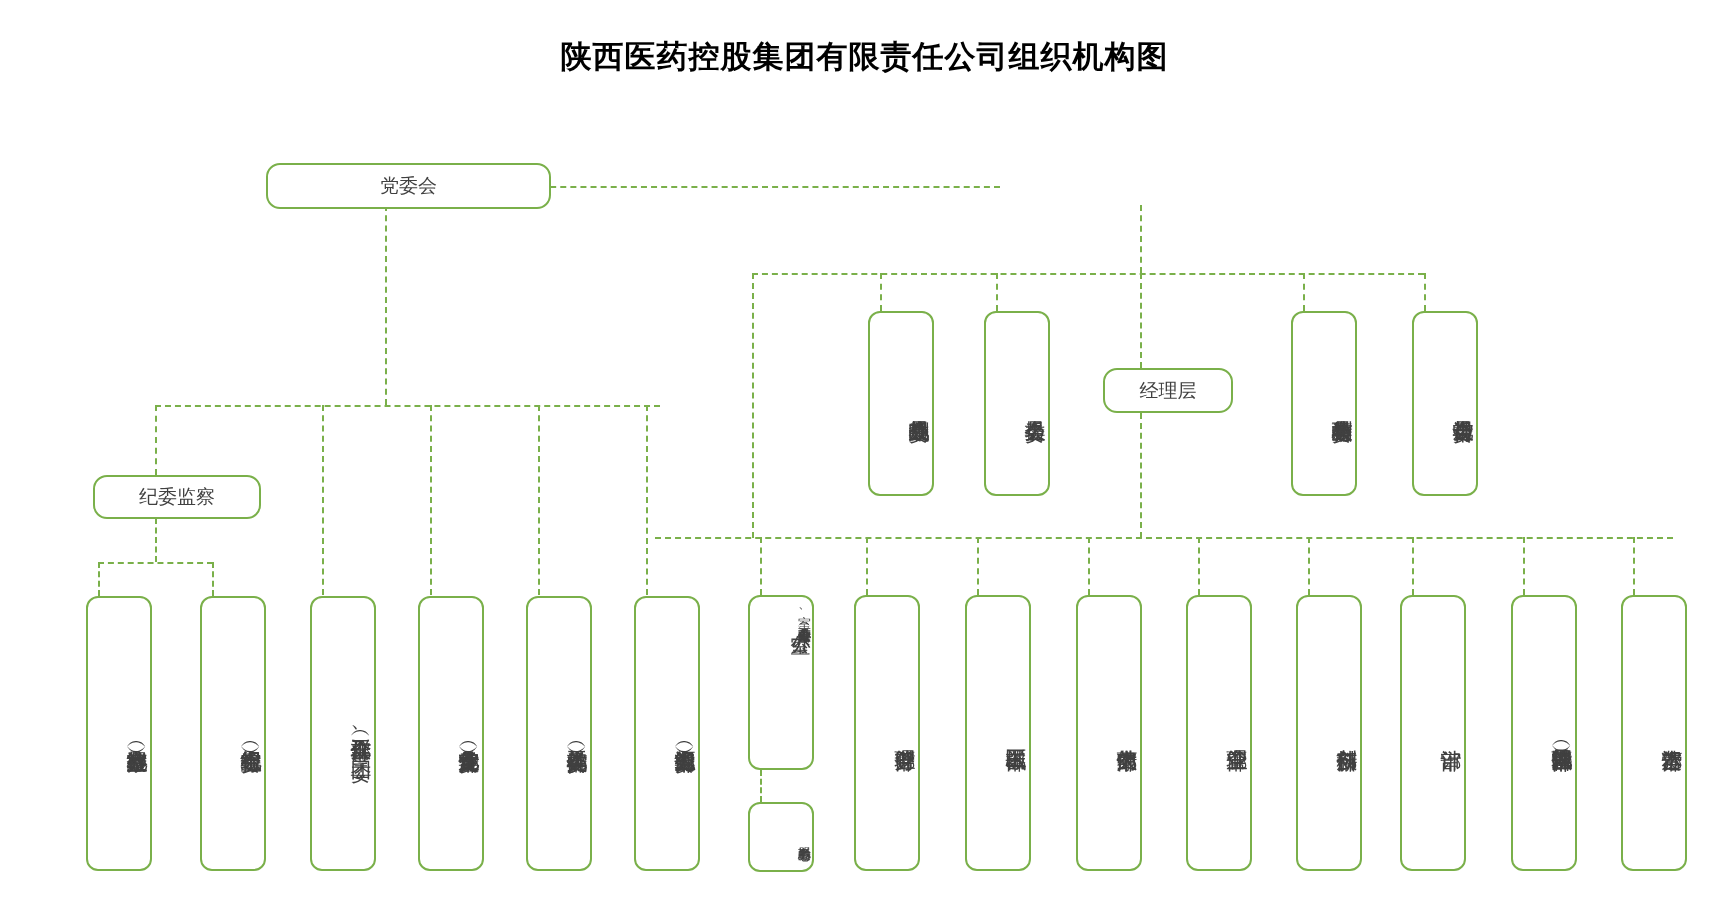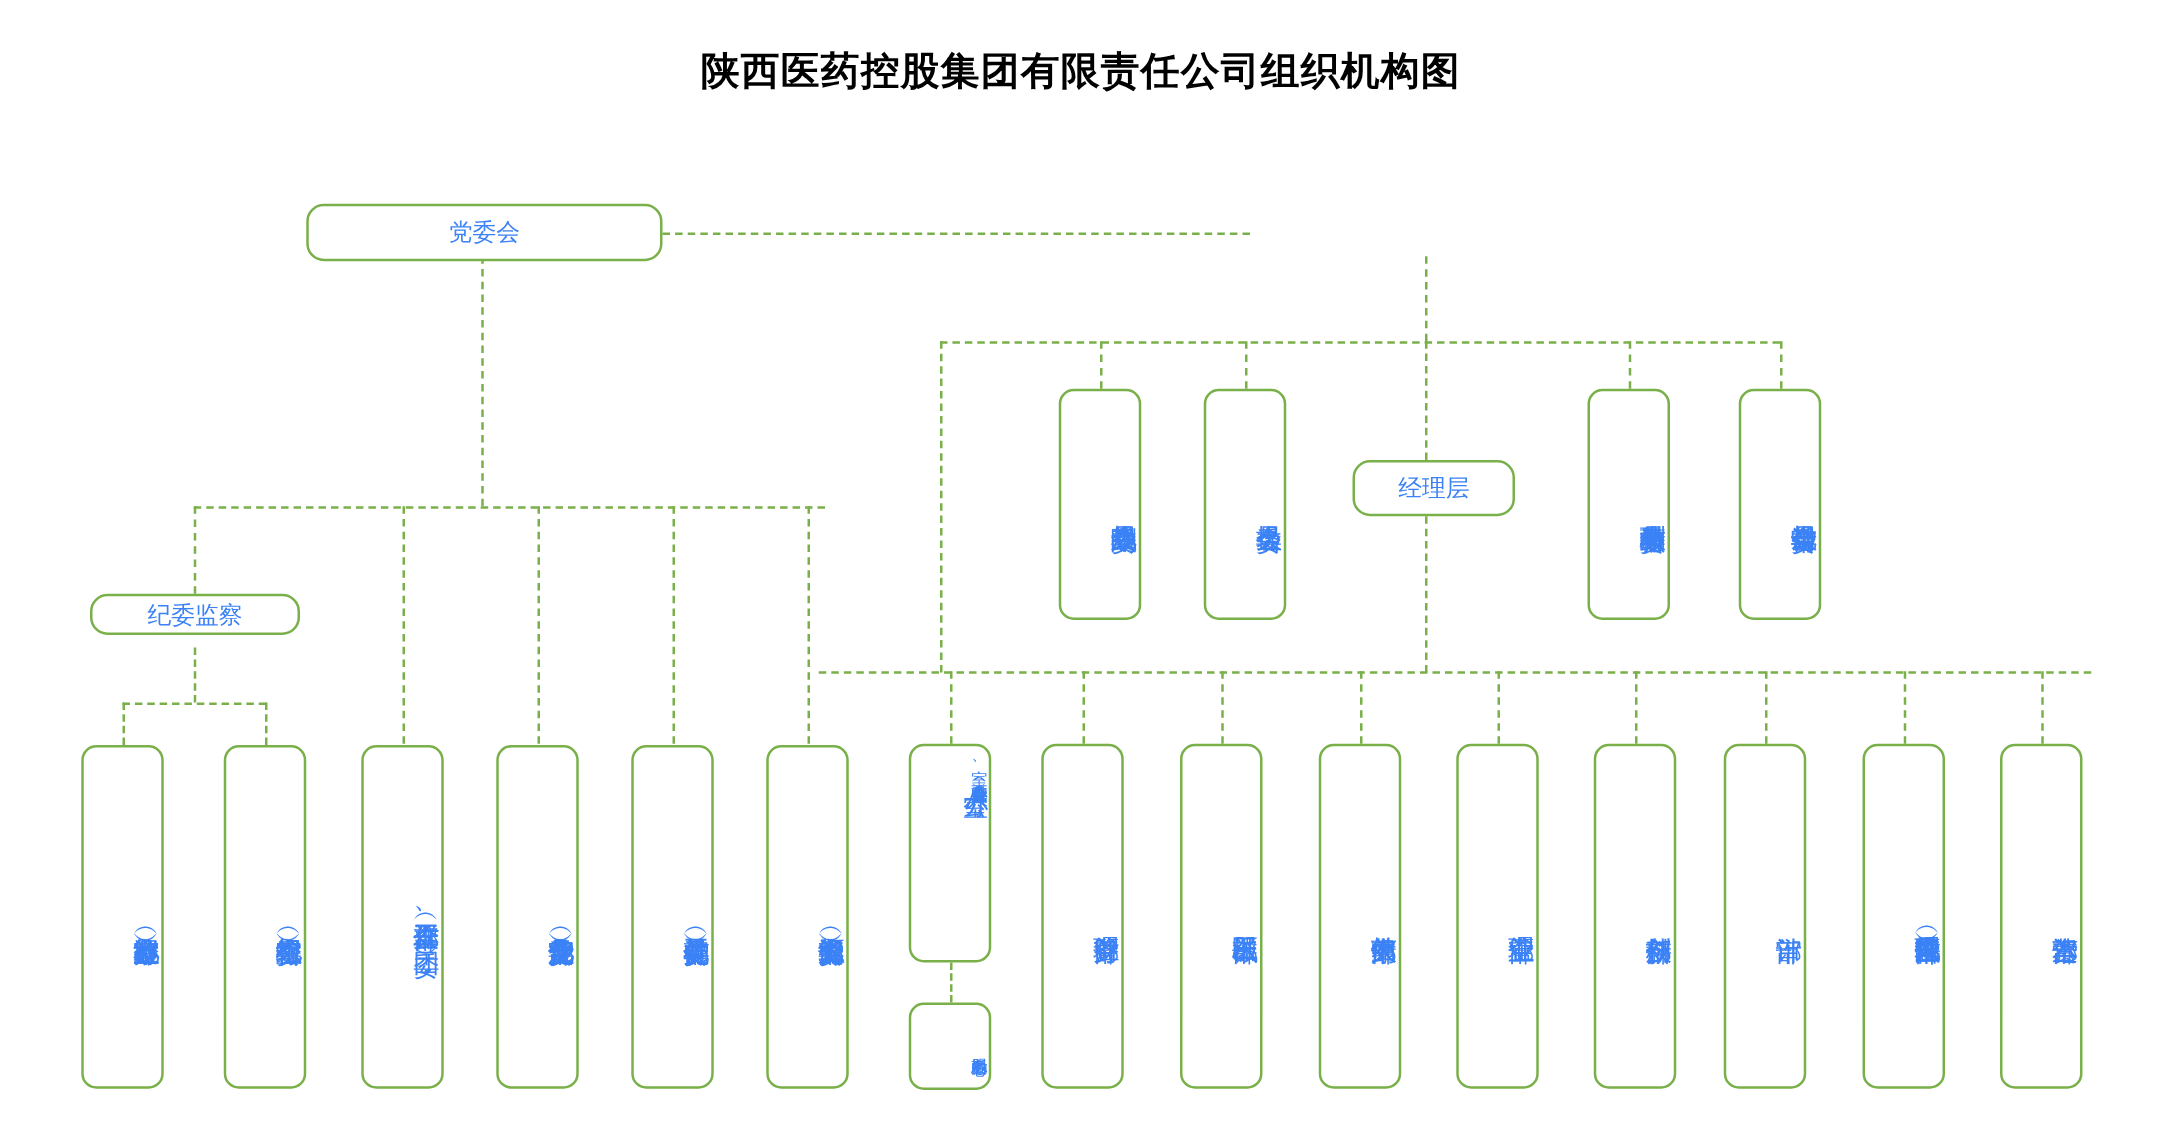--- a/index.html
+++ b/index.html
@@ -27,22 +27,23 @@
     letter-spacing: 1px;
   }
   .node {
     position: absolute;
     border: 2px solid #7ab04a;
     border-radius: 12px;
     background: #ffffff;
     display: flex;
     align-items: center;
     justify-content: center;
-    color: #3b82f6;
+    color: #404040;
     z-index: 5;
+    margin-left: 21px;
   }
   .node.h {
     font-size: 19px;
     border-radius: 14px;
   }
   .node.v {
     writing-mode: vertical-rl;
     text-orientation: upright;
     font-size: 21px;
     line-height: 1.05;
@@ -174,21 +175,21 @@
   </div>
 
   <div class="node v" style="left:1391px; top:311px; width:66px; height:185px;">
     <span class="main">合规与审计委员会</span>
   </div>
 
   <div class="node h" style="left:1082px; top:368px; width:130px; height:45px;">
     <span>经理层</span>
   </div>
 
-  <div class="node h" style="left:72px; top:475px; width:168px; height:33px;">
+  <div class="node h" style="left:72px; top:475px; width:168px; height:44px;">
     <span>纪委监察</span>
   </div>
 
   <div class="node v" style="left:65px; top:596px; width:66px; height:275px;">
     <span class="main">纪检监察室（巡察办公室）</span>
   </div>
 
   <div class="node v" style="left:179px; top:596px; width:66px; height:275px;">
     <span class="main">纪委综合室（纪检组）</span>
   </div>

